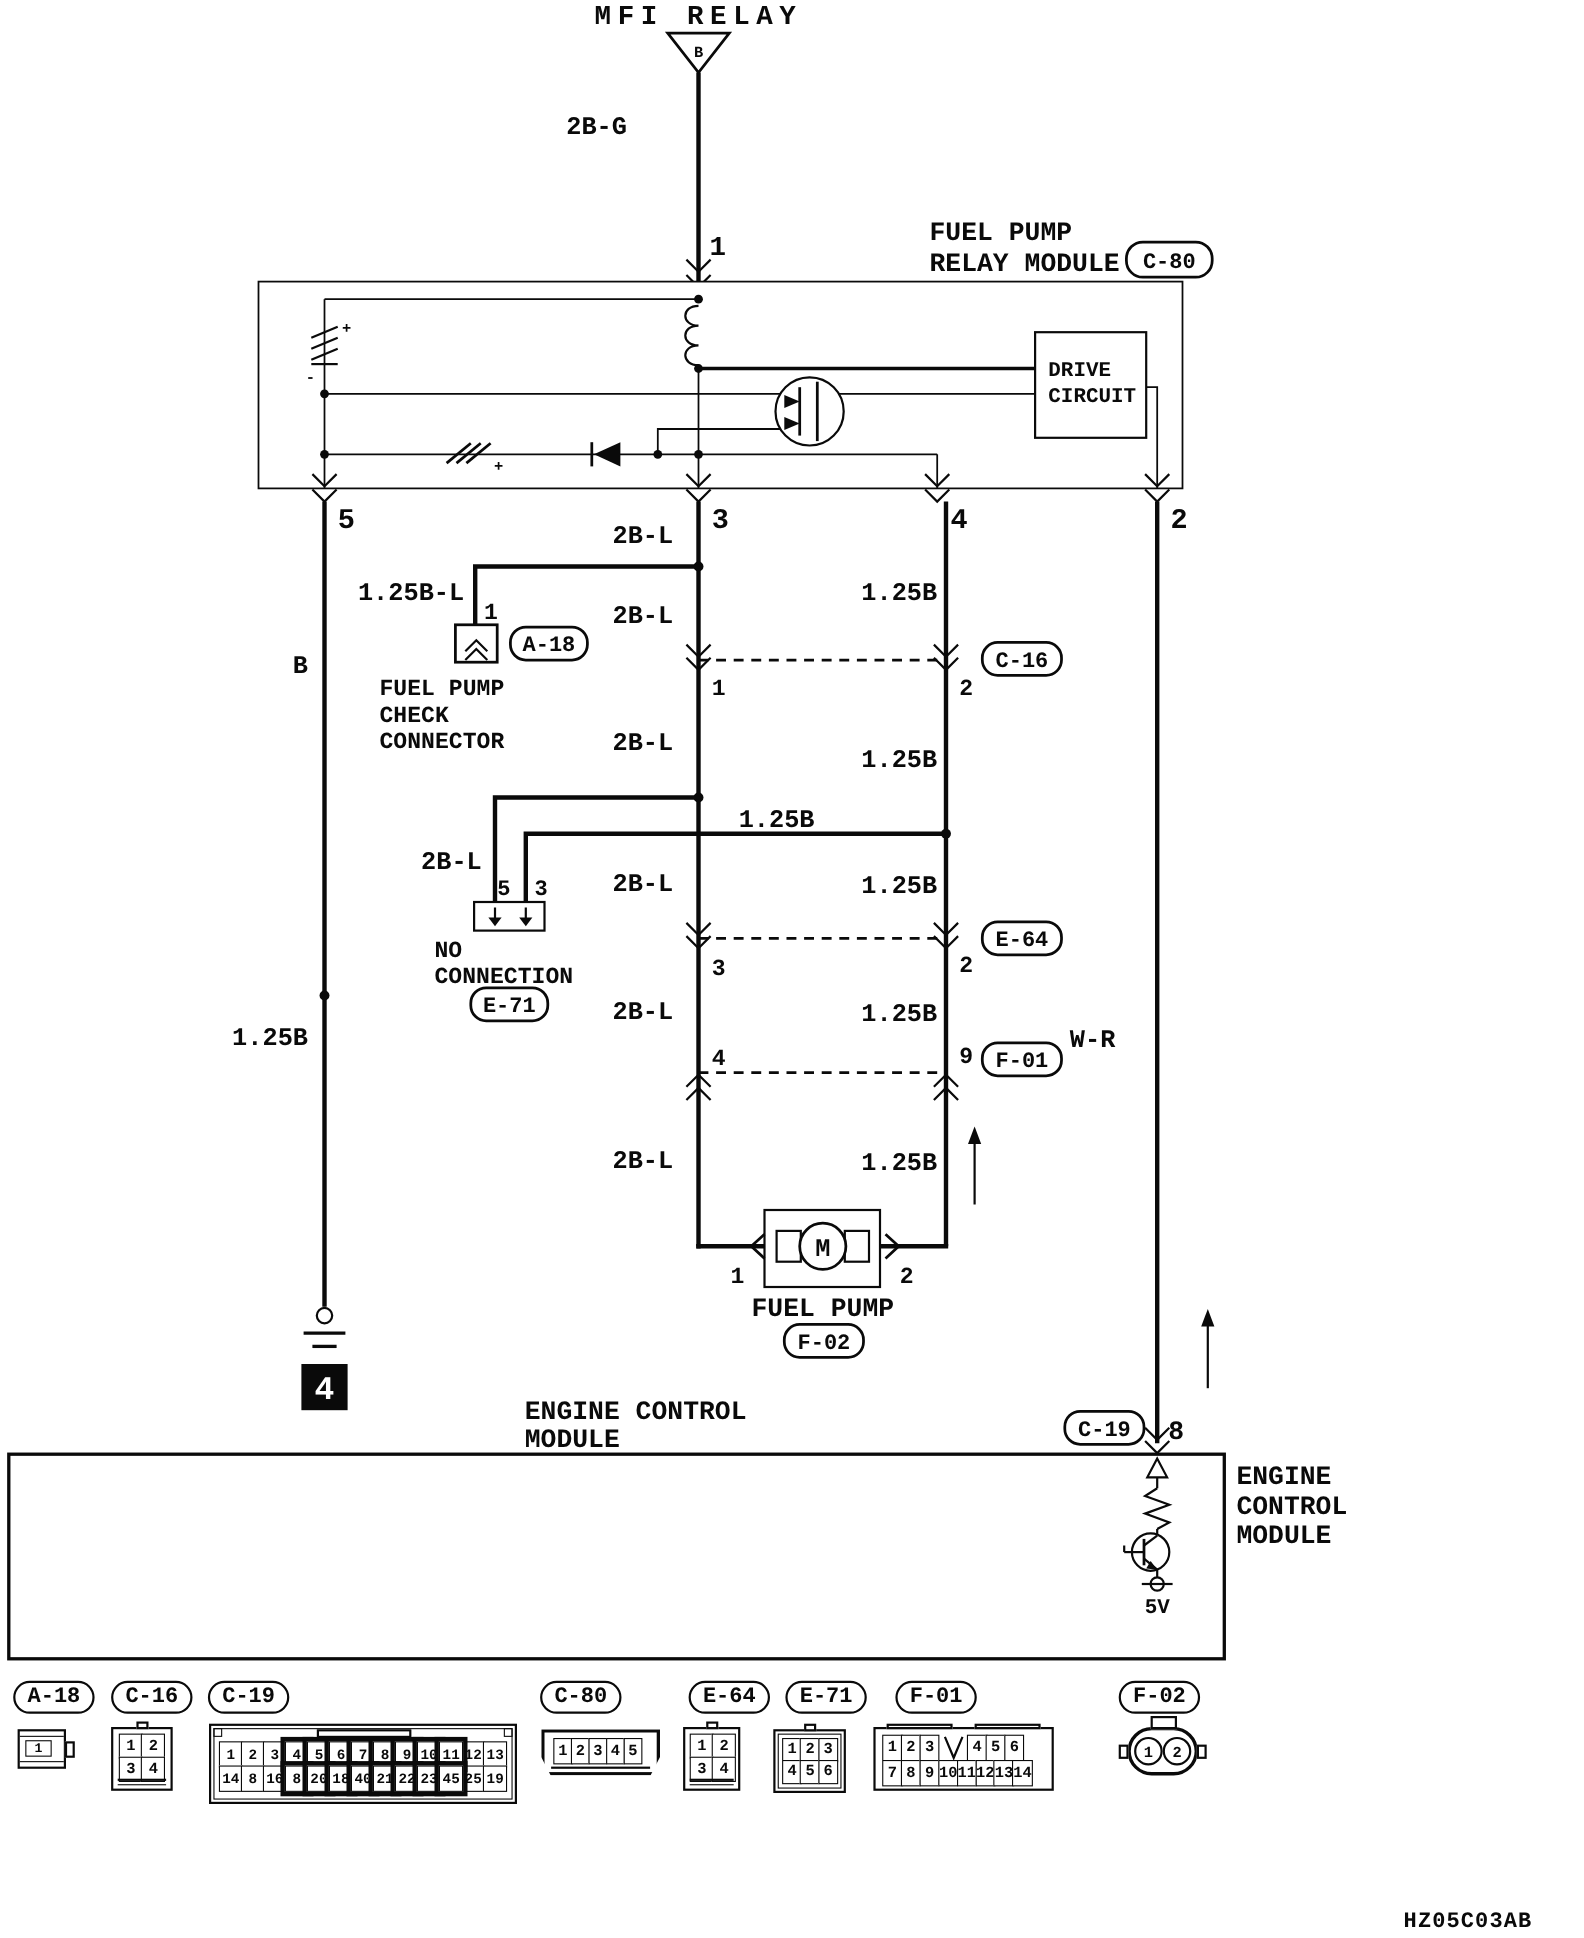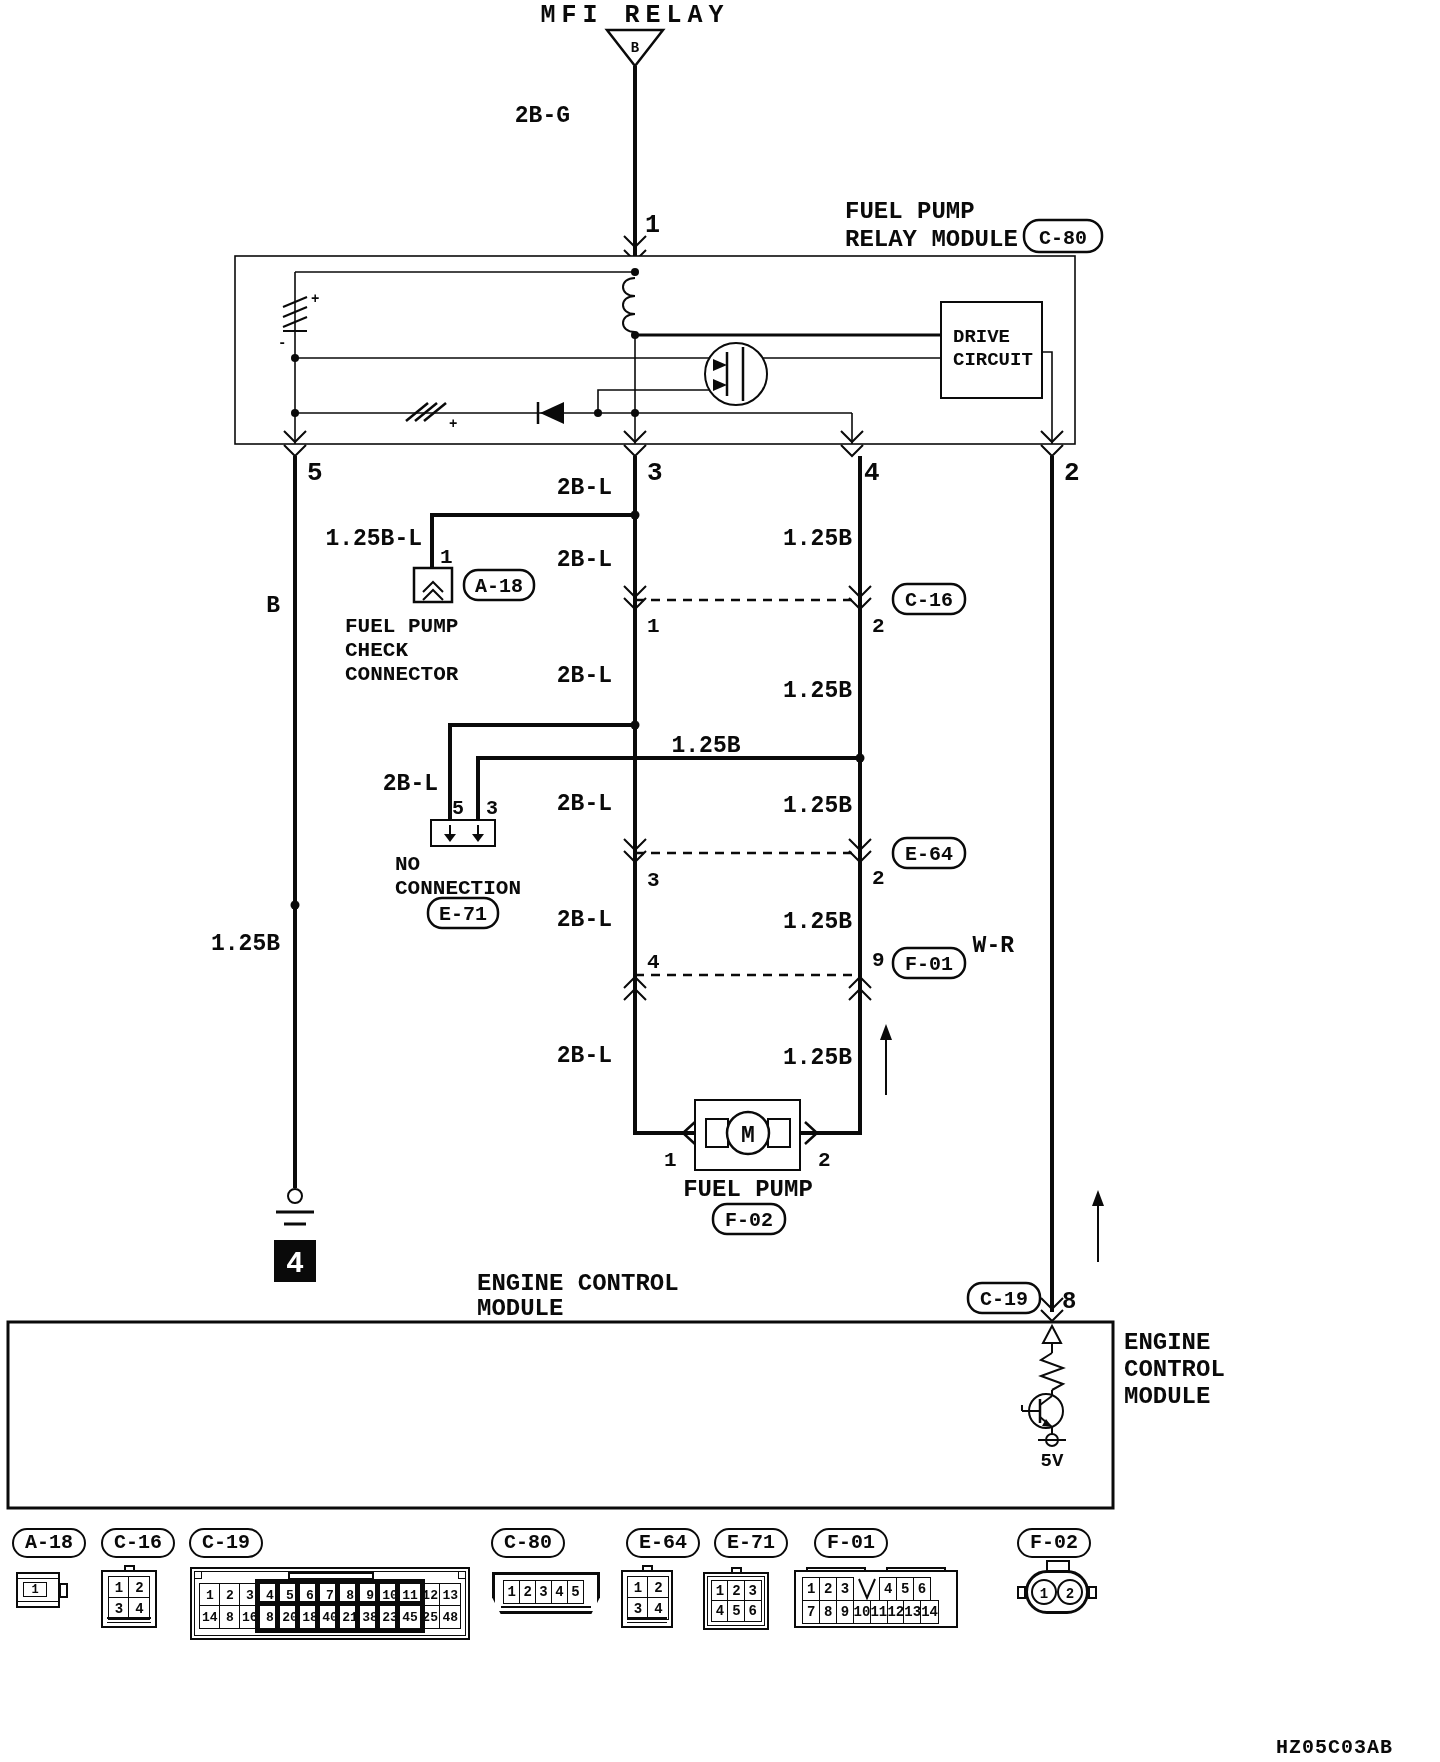--- a/index.html
+++ b/index.html
@@ -356,25 +356,25 @@
         </div>
     <div class="cgrid" style="left:7px;top:36.4px;width:262px">
           <div class="cell c19cell">14</div>
           <div class="cell c19cell">8</div>
           <div class="cell c19cell">16</div>
           <div class="cell c19cell hl">8</div>
           <div class="cell c19cell hl">20</div>
           <div class="cell c19cell hl">18</div>
           <div class="cell c19cell hl">40</div>
           <div class="cell c19cell hl">21</div>
-          <div class="cell c19cell hl">38</div>
+          <div class="cell c19cell hl">22</div>
           <div class="cell c19cell hl">23</div>
           <div class="cell c19cell hl">45</div>
           <div class="cell c19cell">25</div>
-          <div class="cell c19cell">48</div>
+          <div class="cell c19cell">19</div>
         </div>
   </div>
 
   <div class="conn" style="left:492px;top:1572px;width:108px;height:42px;border-width:3px;clip-path:polygon(0 0,100% 0,100% 60%,92% 100%,8% 100%,0 60%)">
     <div class="cgrid" style="left:8px;top:5px">
           <div class="cell" style="width:17.5px;height:24px">1</div>
           <div class="cell" style="width:17.5px;height:24px">2</div>
           <div class="cell" style="width:17.5px;height:24px">3</div>
           <div class="cell" style="width:17.5px;height:24px">4</div>
           <div class="cell" style="width:17.5px;height:24px">5</div>

